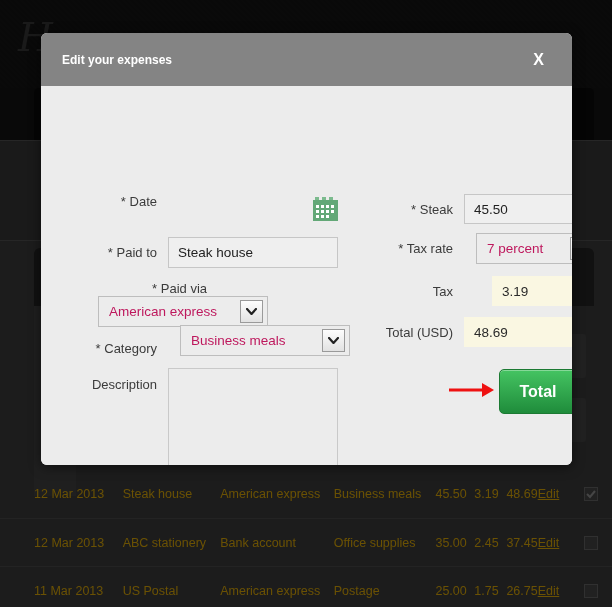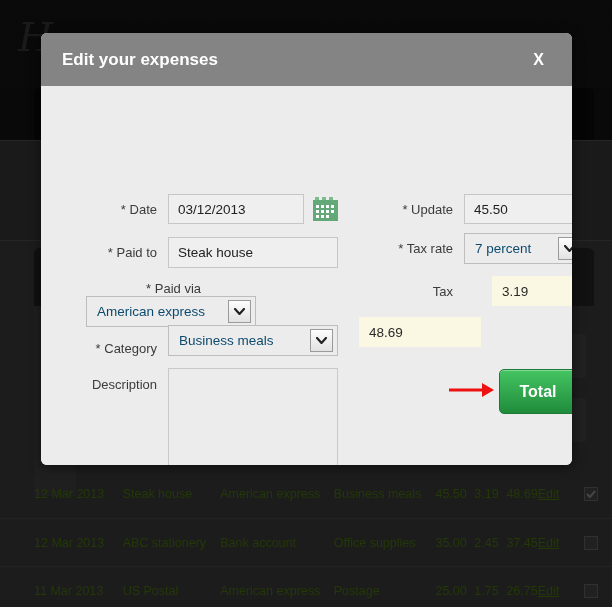--- a/index.html
+++ b/index.html
@@ -90,21 +90,21 @@
     position: absolute;
     left: 0; top: 470px;
     width: 612px;
   }
   .tbl-row {
     position: relative;
     height: 48px;
     display: flex;
     align-items: center;
     font-size: 12.5px;
-    color: #4d7c0f;
+    color: #eab308;
     border-top: 1px solid #4f4f4f;
     box-sizing: border-box;
   }
   .tbl-row:first-child { border-top: none; }
   .c-date   { width: 100px; padding-left: 34px; }
   .c-payee  { width: 110px; }
   .c-via    { width: 128px; }
   .c-cat    { width: 106px; }
   .c-amt    { width: 44px; text-align: right; }
   .c-tax    { width: 36px; text-align: right; }
@@ -141,21 +141,21 @@
     height: 53px;
     background: #848484;
     display: flex;
     align-items: center;
     justify-content: space-between;
     padding: 0 22px 0 21px;
     box-sizing: border-box;
   }
   #modal-title {
     color: #ffffff;
-    font-size: 17px;
+    font-size: 12px;
     font-weight: bold;
   }
   #modal-close {
     color: #ffffff;
     font-size: 16px;
     font-weight: bold;
     cursor: pointer;
     line-height: 1;
     padding: 4px 6px;
   }
@@ -190,26 +190,27 @@
     display: flex;
     align-items: center;
     font-family: "Liberation Sans", sans-serif;
   }
   .selectbox {
     box-sizing: border-box;
     height: 31px;
     background: #ececec;
     border: 1px solid #bdbdbd;
     font-size: 13.5px;
-    color: #0c4a6e;
+    color: #be185d;
     padding-left: 10px;
     display: flex;
     align-items: center;
     justify-content: space-between;
     cursor: pointer;
+    margin-left: 12px;
   }
   .sel-btn {
     width: 21px; height: 21px;
     margin-right: 4px;
     background: linear-gradient(#fdfdfd, #e2e2e2);
     border: 1px solid #9a9a9a;
     display: flex;
     align-items: center;
     justify-content: center;
     flex: none;
@@ -340,21 +341,20 @@
 
   <div id="modal-header">
     <div id="modal-title">Edit your expenses</div>
     <div id="modal-close">X</div>
   </div>
 
   <div id="modal-body">
 
     <div class="field-row" style="left:45px; top:108px;">
       <div class="lbl" style="width:71px;">* Date</div>
-      <div class="txtinput" style="width:136px;" placeholder="dd/mm/yyyy">03/12/2013</div>
     </div>
 
     <div id="cal-icon">
       <svg width="25" height="24" viewBox="0 0 25 24">
         <rect x="2" y="0" width="4" height="5" fill="#7cbb8e"></rect>
         <rect x="9" y="0" width="4" height="5" fill="#7cbb8e"></rect>
         <rect x="16" y="0" width="4" height="5" fill="#7cbb8e"></rect>
         <rect x="0" y="3" width="25" height="21" fill="#63a877"></rect>
         <g fill="#ffffff">
           <rect x="3" y="8" width="3" height="3"></rect>
@@ -409,21 +409,21 @@
           <rect x="4" y="4" width="1.6" height="1.6"></rect>
             <rect x="7" y="4" width="1.6" height="1.6"></rect>
           <rect x="1" y="7" width="1.6" height="1.6"></rect>
             <rect x="4" y="7" width="1.6" height="1.6"></rect>
             <rect x="7" y="7" width="1.6" height="1.6"></rect>
         </svg>
       </span>
     </div>
 
     <div class="field-row" style="left:330px; top:108px;">
-      <div class="lbl" style="width:82px;">* Update</div>
+      <div class="lbl" style="width:82px;">* Steak</div>
       <div class="txtinput" style="width:122px;" placeholder="0.00">45.50</div>
     </div>
 
     <div class="field-row" style="left:330px; top:147px;">
       <div class="lbl" style="width:82px;">* Tax rate</div>
       <div class="selectbox" style="width:122px;">
         <span>7 percent</span>
         <span class="sel-btn">
           <svg width="11" height="7" viewBox="0 0 11 7">
               <path d="M1 1 L5.5 6 L10 1" stroke="#222" stroke-width="2.2" fill="none" stroke-linecap="square"></path>
@@ -431,20 +431,21 @@
         </span>
       </div>
     </div>
 
     <div class="field-row" style="left:330px; top:190px;gap:28px;">
       <div class="lbl" style="width:82px;">Tax</div>
       <div class="readonly-field" style="width:122px;">3.19</div>
     </div>
 
     <div class="field-row" style="left:318px; top:231px;">
+      <div class="lbl" style="width:94px;">Total (USD)</div>
       <div class="readonly-field" style="width:122px;">48.69</div>
     </div>
 
     <div id="arrow-pointer">
       <svg width="46" height="18" viewBox="0 0 46 18">
         <line x1="0" y1="9" x2="36" y2="9" stroke="#ee1111" stroke-width="3"></line>
         <path d="M33 2 L45 9 L33 16 Z" fill="#ee1111"></path>
       </svg>
     </div>
 

